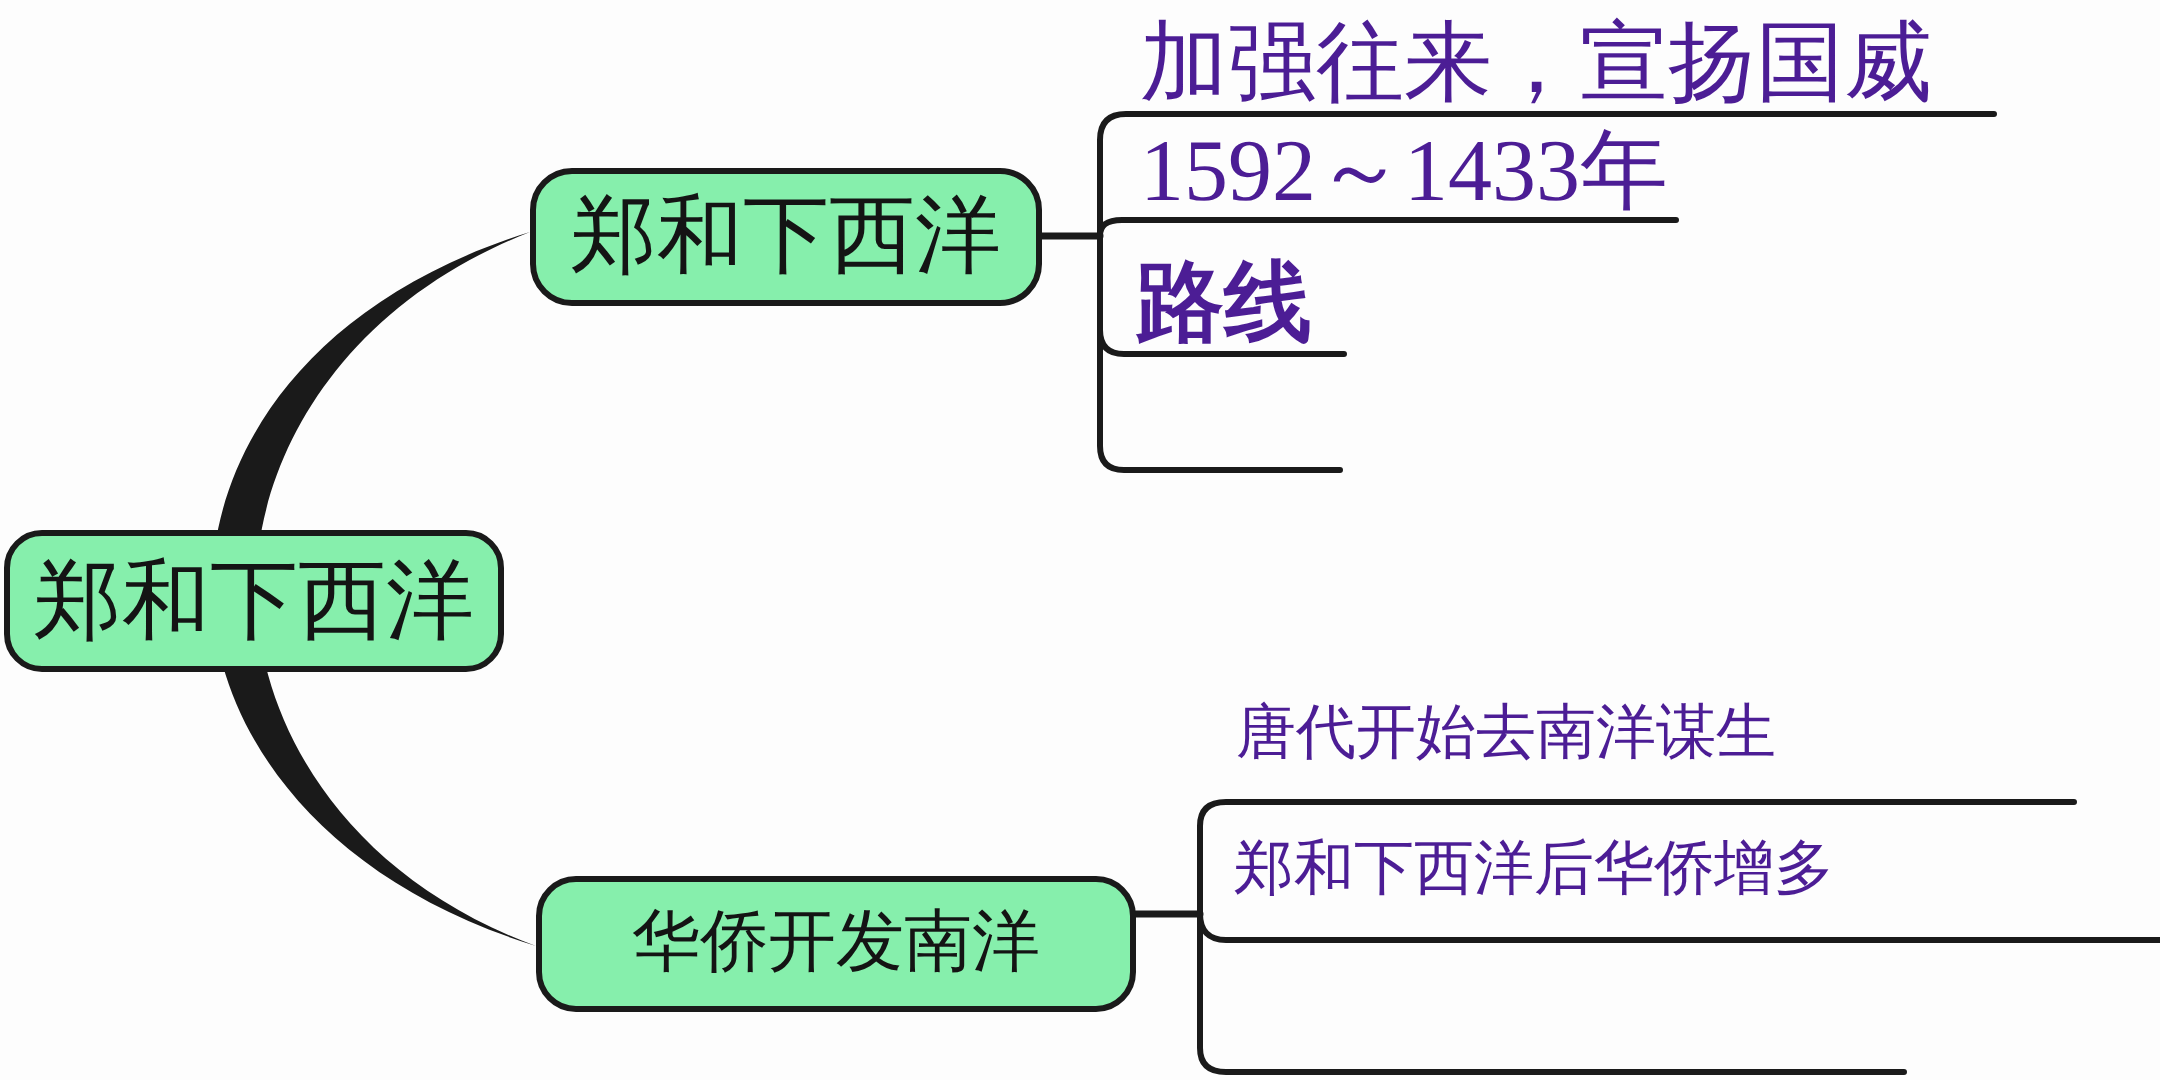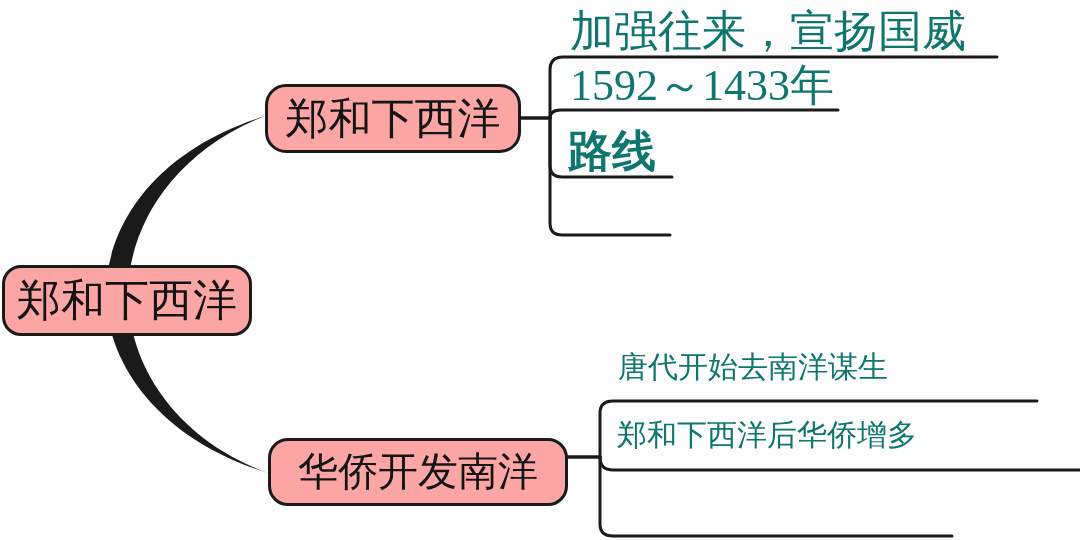--- a/index.html
+++ b/index.html
@@ -18,21 +18,21 @@
   }
   svg.links {
     position: absolute;
     left: 0; top: 0;
     width: 1080px; height: 540px;
   }
   .node {
     position: absolute;
     box-sizing: border-box;
     border: 3px solid #1a1a1a;
-    background: #fca5a5;
+    background: #86efac;
     display: flex;
     align-items: center;
     justify-content: center;
     line-height: 1;
     white-space: nowrap;
     color: #141414;
   }
   .node-root {
     left: 2px; top: 265px;
     width: 250px; height: 71px;
@@ -42,27 +42,27 @@
   .node-branch-top {
     left: 265px; top: 84px;
     width: 256px; height: 69px;
     border-radius: 21px;
     font-size: 43px;
   }
   .node-branch-bottom {
     left: 268px; top: 438px;
     width: 300px; height: 68px;
     border-radius: 20px;
-    font-size: 40px;
+    font-size: 34px;
   }
   .leaf {
     position: absolute;
     line-height: 1;
     white-space: nowrap;
-    color: #0f766e;
+    color: #4c1d95;
   }
   .leaf-t { font-size: 44px; }
   .leaf-b { font-size: 30px; }
   .t1 { left: 570px; top: 10px; }
   .t2 { left: 570px; top: 64px; }
   .t3 { left: 568px; top: 130px; font-weight: bold; }
   .t4 { left: 568px; top: 188px; }
   .b1 { left: 618px; top: 352px; }
   .b2 { left: 617px; top: 420px; }
   .b3 { left: 618px; top: 487px; }

